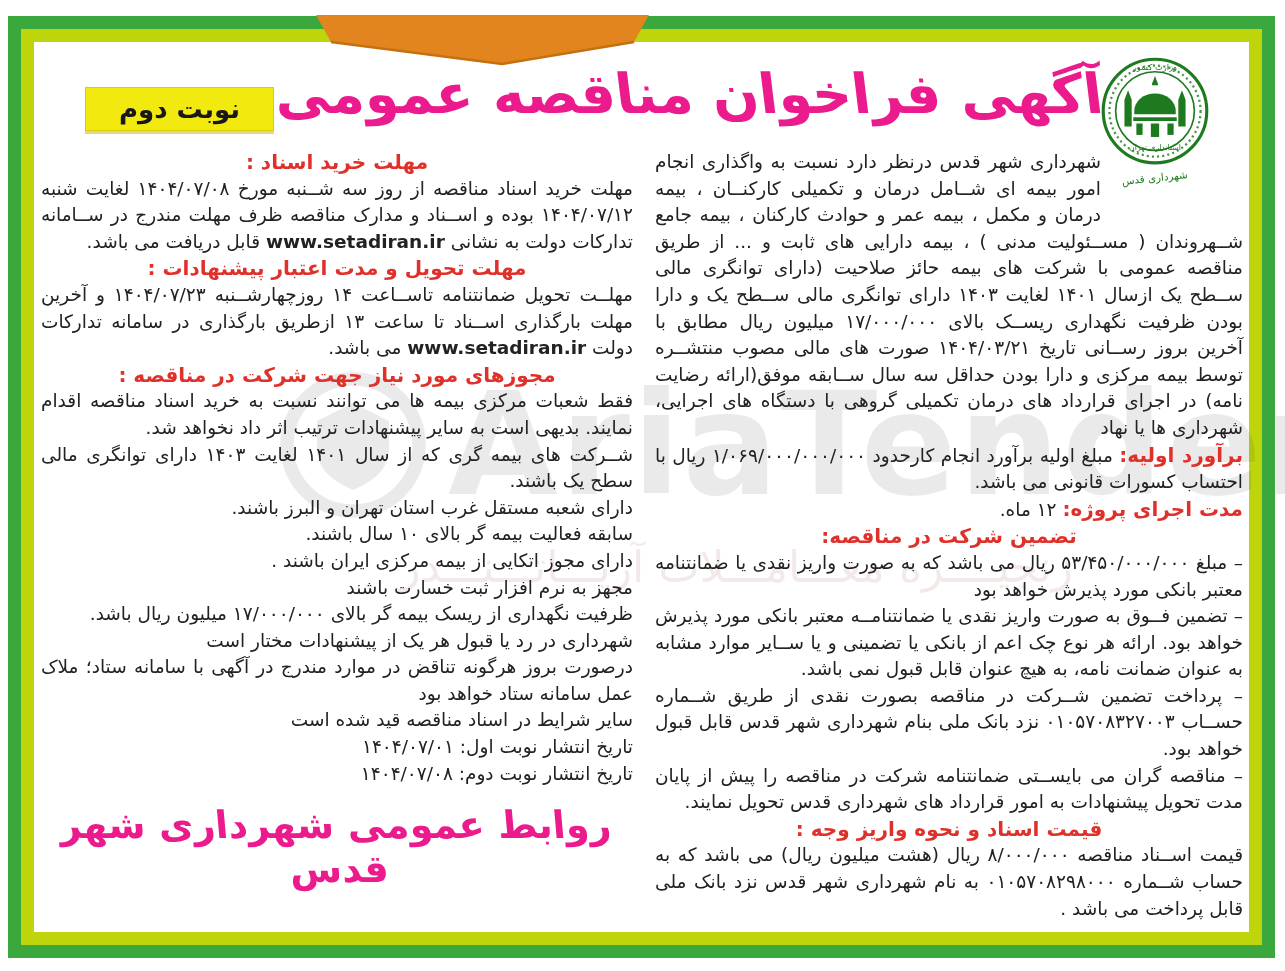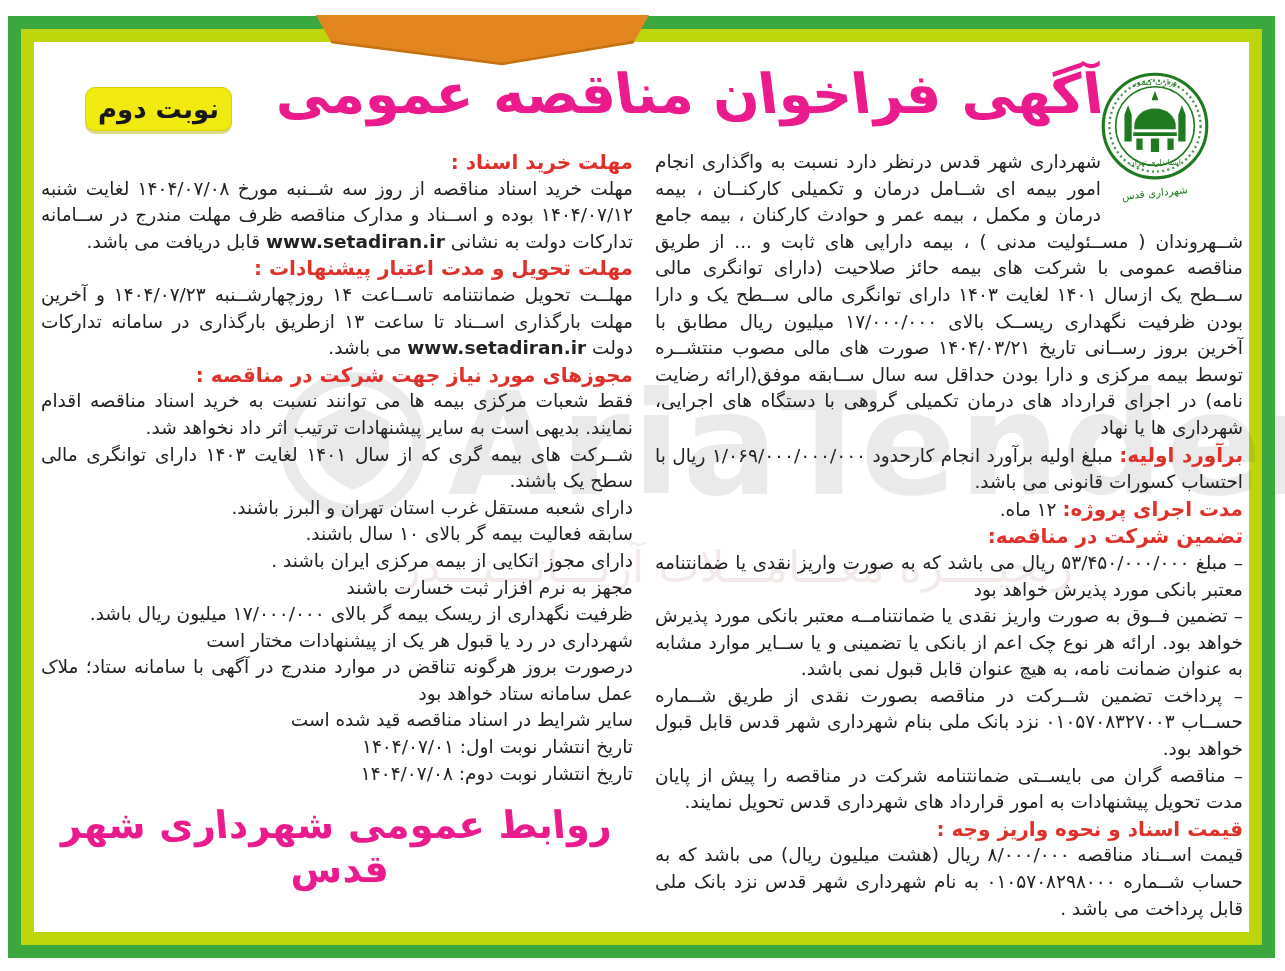--- a/index.html
+++ b/index.html
@@ -11,47 +11,47 @@
   }
   
   .frame{position:absolute; left:8px; top:16px; right:10px; bottom:13px;
          border:13px solid #3aa83c; z-index:1;}
   .frame-in{width:100%; height:100%; box-sizing:border-box; border:13px solid #bdd50a;}
   
   .ribbon-svg{position:absolute; left:0; top:0; width:1285px; height:80px; z-index:4;}
   
   .badge{
     position:absolute; left:85px; top:87px; z-index:5;
-    background:#f2e90f; border:1px solid #d9ce08; border-radius:10px;
+    background:#f2e90f; border:1px solid #d9ce08; border-radius:0;
     box-shadow:0 3px 0 rgba(180,170,0,.45);
-    padding:6px 12px; font-size:26px; font-weight:bold; color:#181818;
+    padding:6px 33px; font-size:26px; font-weight:bold; color:#181818;
   }
   
   .title{
     position:absolute; top:62px; right:182px; z-index:5;
     font-size:55px; font-weight:bold; color:#ec1b8d;
     transform:skewX(7deg); letter-spacing:-1px; white-space:nowrap;
   }
   
-  .logo{position:absolute; top:66px; right:72px; width:116px; z-index:5;}
+  .logo{position:absolute; top:51px; right:72px; width:116px; z-index:5;}
   
   .wm{position:absolute; top:362px; left:278px; display:flex; align-items:center; gap:20px;
       opacity:.10; z-index:2; direction:ltr;}
   .wm-brand{font-size:142px; font-weight:bold; color:#3c3c48; letter-spacing:2px;
             font-family:"DejaVu Sans",sans-serif;}
   .wm-fa{position:absolute; top:541px; right:212px; z-index:2; opacity:.09;
          font-size:44px; color:#7f1d1d; letter-spacing:14px; white-space:nowrap;}
   
   .columns{position:absolute; top:149px; left:40px; right:42px; z-index:3;
            display:flex; gap:22px; align-items:flex-start;}
   .col-main{width:588px; flex:0 0 588px;}
   .col-side{width:592px; flex:0 0 592px;}
   p{margin:0; font-size:18.5px; line-height:26.6px; text-align:justify; color:#222;}
   .red{color:#e0302a; font-weight:bold;}
-  p.red-head{font-size:20px; font-weight:bold; color:#e0302a; text-align:right;}
+  p.red-head{font-size:20px; font-weight:bold; color:#e0302a; text-align:center;}
   .inline-label{font-size:20px;}
   .dash::before{content:"– ";}
   .url{font-weight:bold; direction:ltr; unicode-bidi:embed;}
   .logo-space{float:right; width:142px; height:56px;}
   .footer{
     margin-top:16px; text-align:center;
     font-size:38px; font-weight:bold; color:#ec1b8d; transform:skewX(5deg);
   }
 </style>
 </head>

